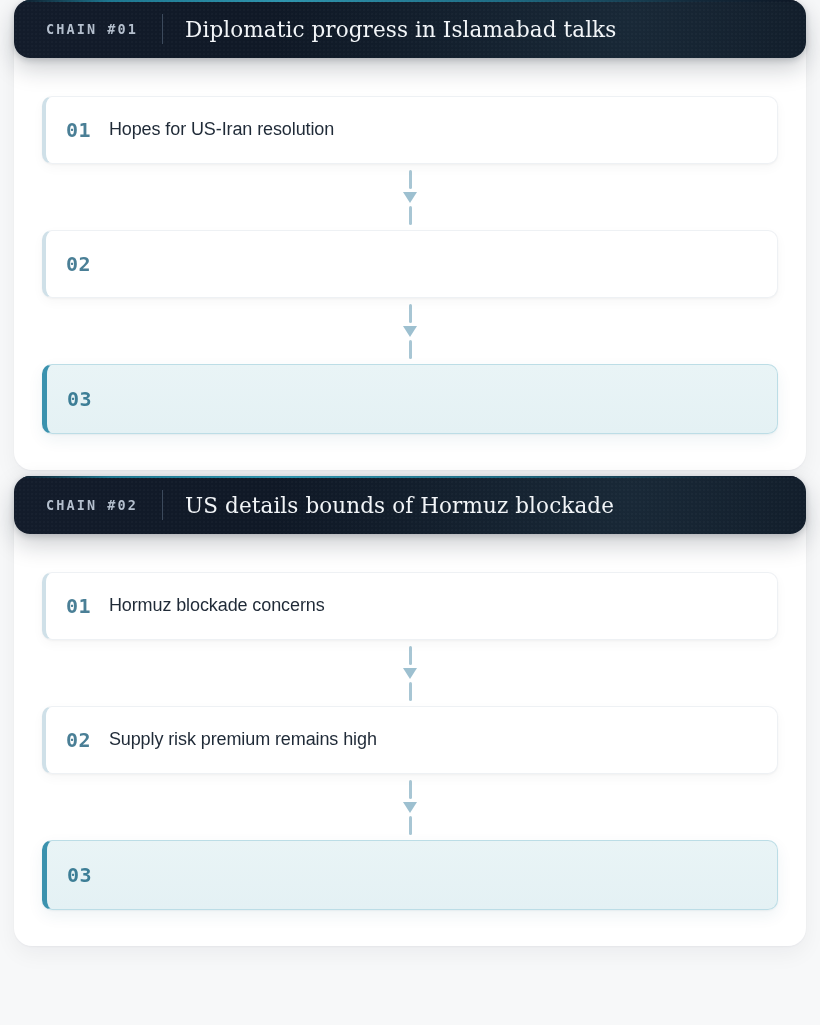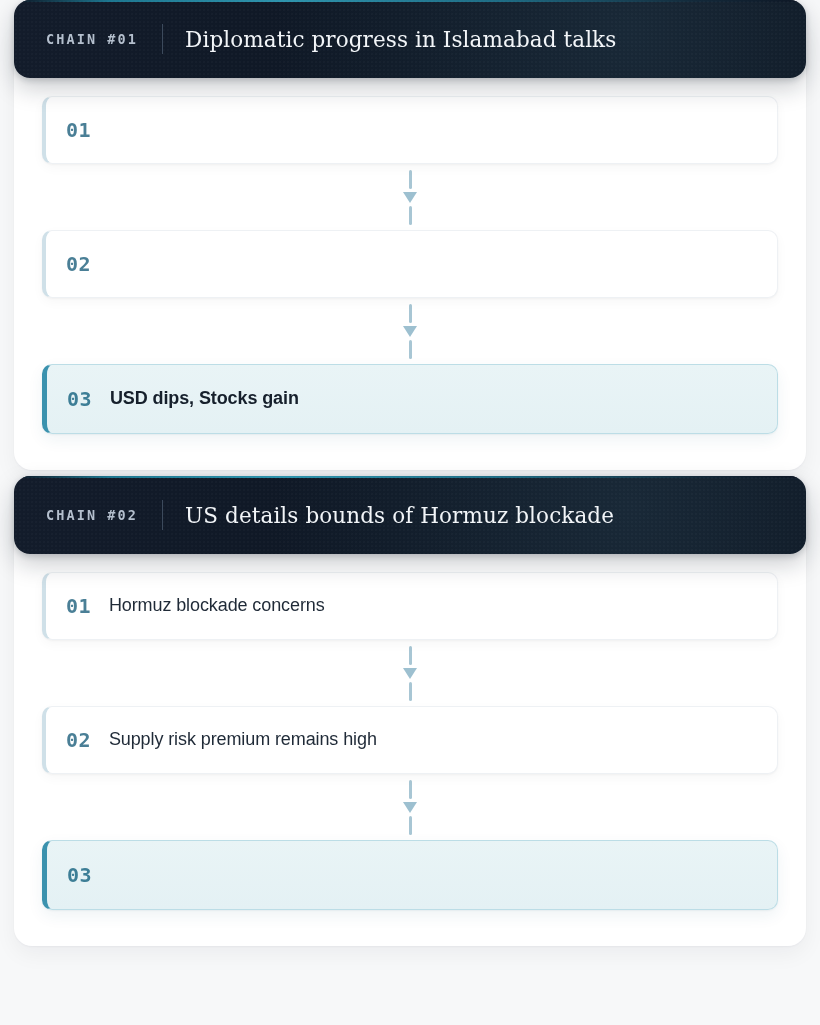--- a/index.html
+++ b/index.html
@@ -35,21 +35,21 @@
     padding: 72px 0 36px 0;
     margin-top: 24px;
   }
 
   
   .chain-header {
     position: absolute;
     top: -24px;
     left: 0;
     right: 0;
-    height: 78px;
+    height: 58px;
     border-radius: 16px;
     background:
       radial-gradient(circle at 78% 40%, rgba(68,110,132,.22) 0%, rgba(68,110,132,0) 58%),
       linear-gradient(97deg, #131c2b 0%, #0e1724 48%, #0c1420 100%);
     box-shadow: 0 10px 24px rgba(13,23,36,.22), 0 2px 6px rgba(13,23,36,.18);
     display: flex;
     align-items: center;
     padding-left: 32px;
     overflow: hidden;
     z-index: 3;
@@ -189,41 +189,41 @@
       <div class="chain-header">
         <span class="chain-tag">CHAIN #01</span>
         <span class="chain-divider"></span>
         <span class="chain-title">Diplomatic progress in Islamabad talks</span>
       </div>
 
       <div class="steps">
 
         <div class="step">
           <span class="step-num">01</span>
+          <span class="step-text">Hopes for US-Iran resolution</span>
         </div>
 
         <div class="connector">
           <span class="seg"></span>
           <span class="head"></span>
           <span class="seg"></span>
         </div>
 
         <div class="step">
           <span class="step-num">02</span>
         </div>
 
         <div class="connector">
           <span class="seg"></span>
           <span class="head"></span>
           <span class="seg"></span>
         </div>
 
         <div class="step is-final">
           <span class="step-num">03</span>
-          <span class="step-text">USD dips, Stocks gain</span>
         </div>
 
       </div>
     </div>
   </div>
 
   <div class="chain">
     <div class="chain-shell">
 
       <div class="chain-header">

